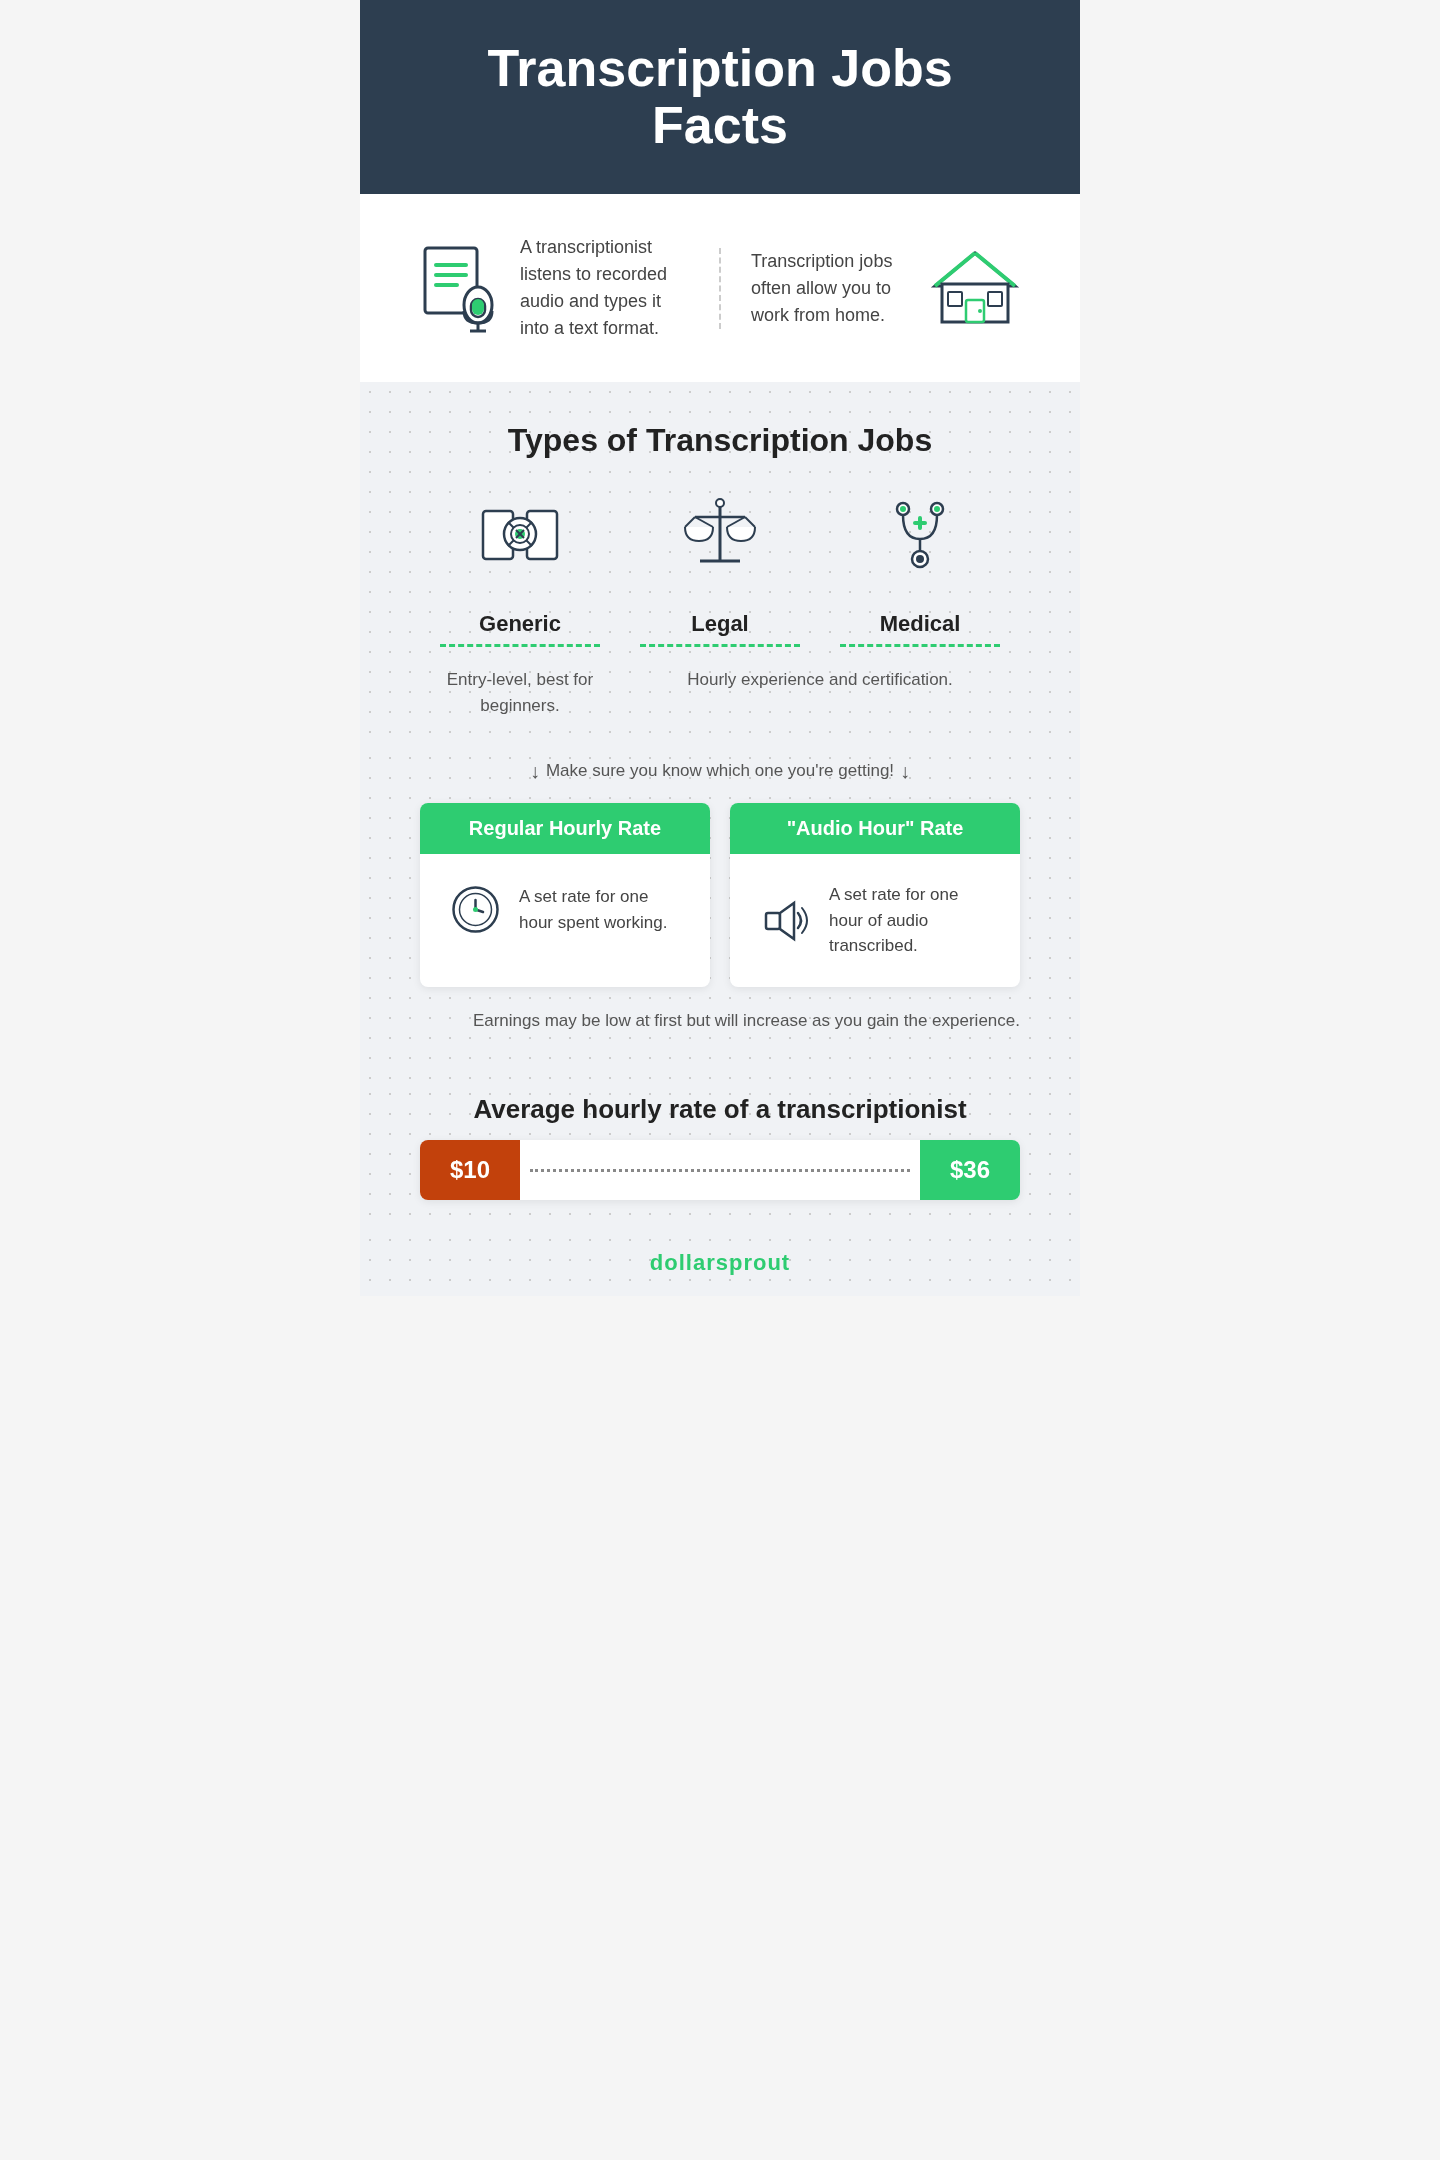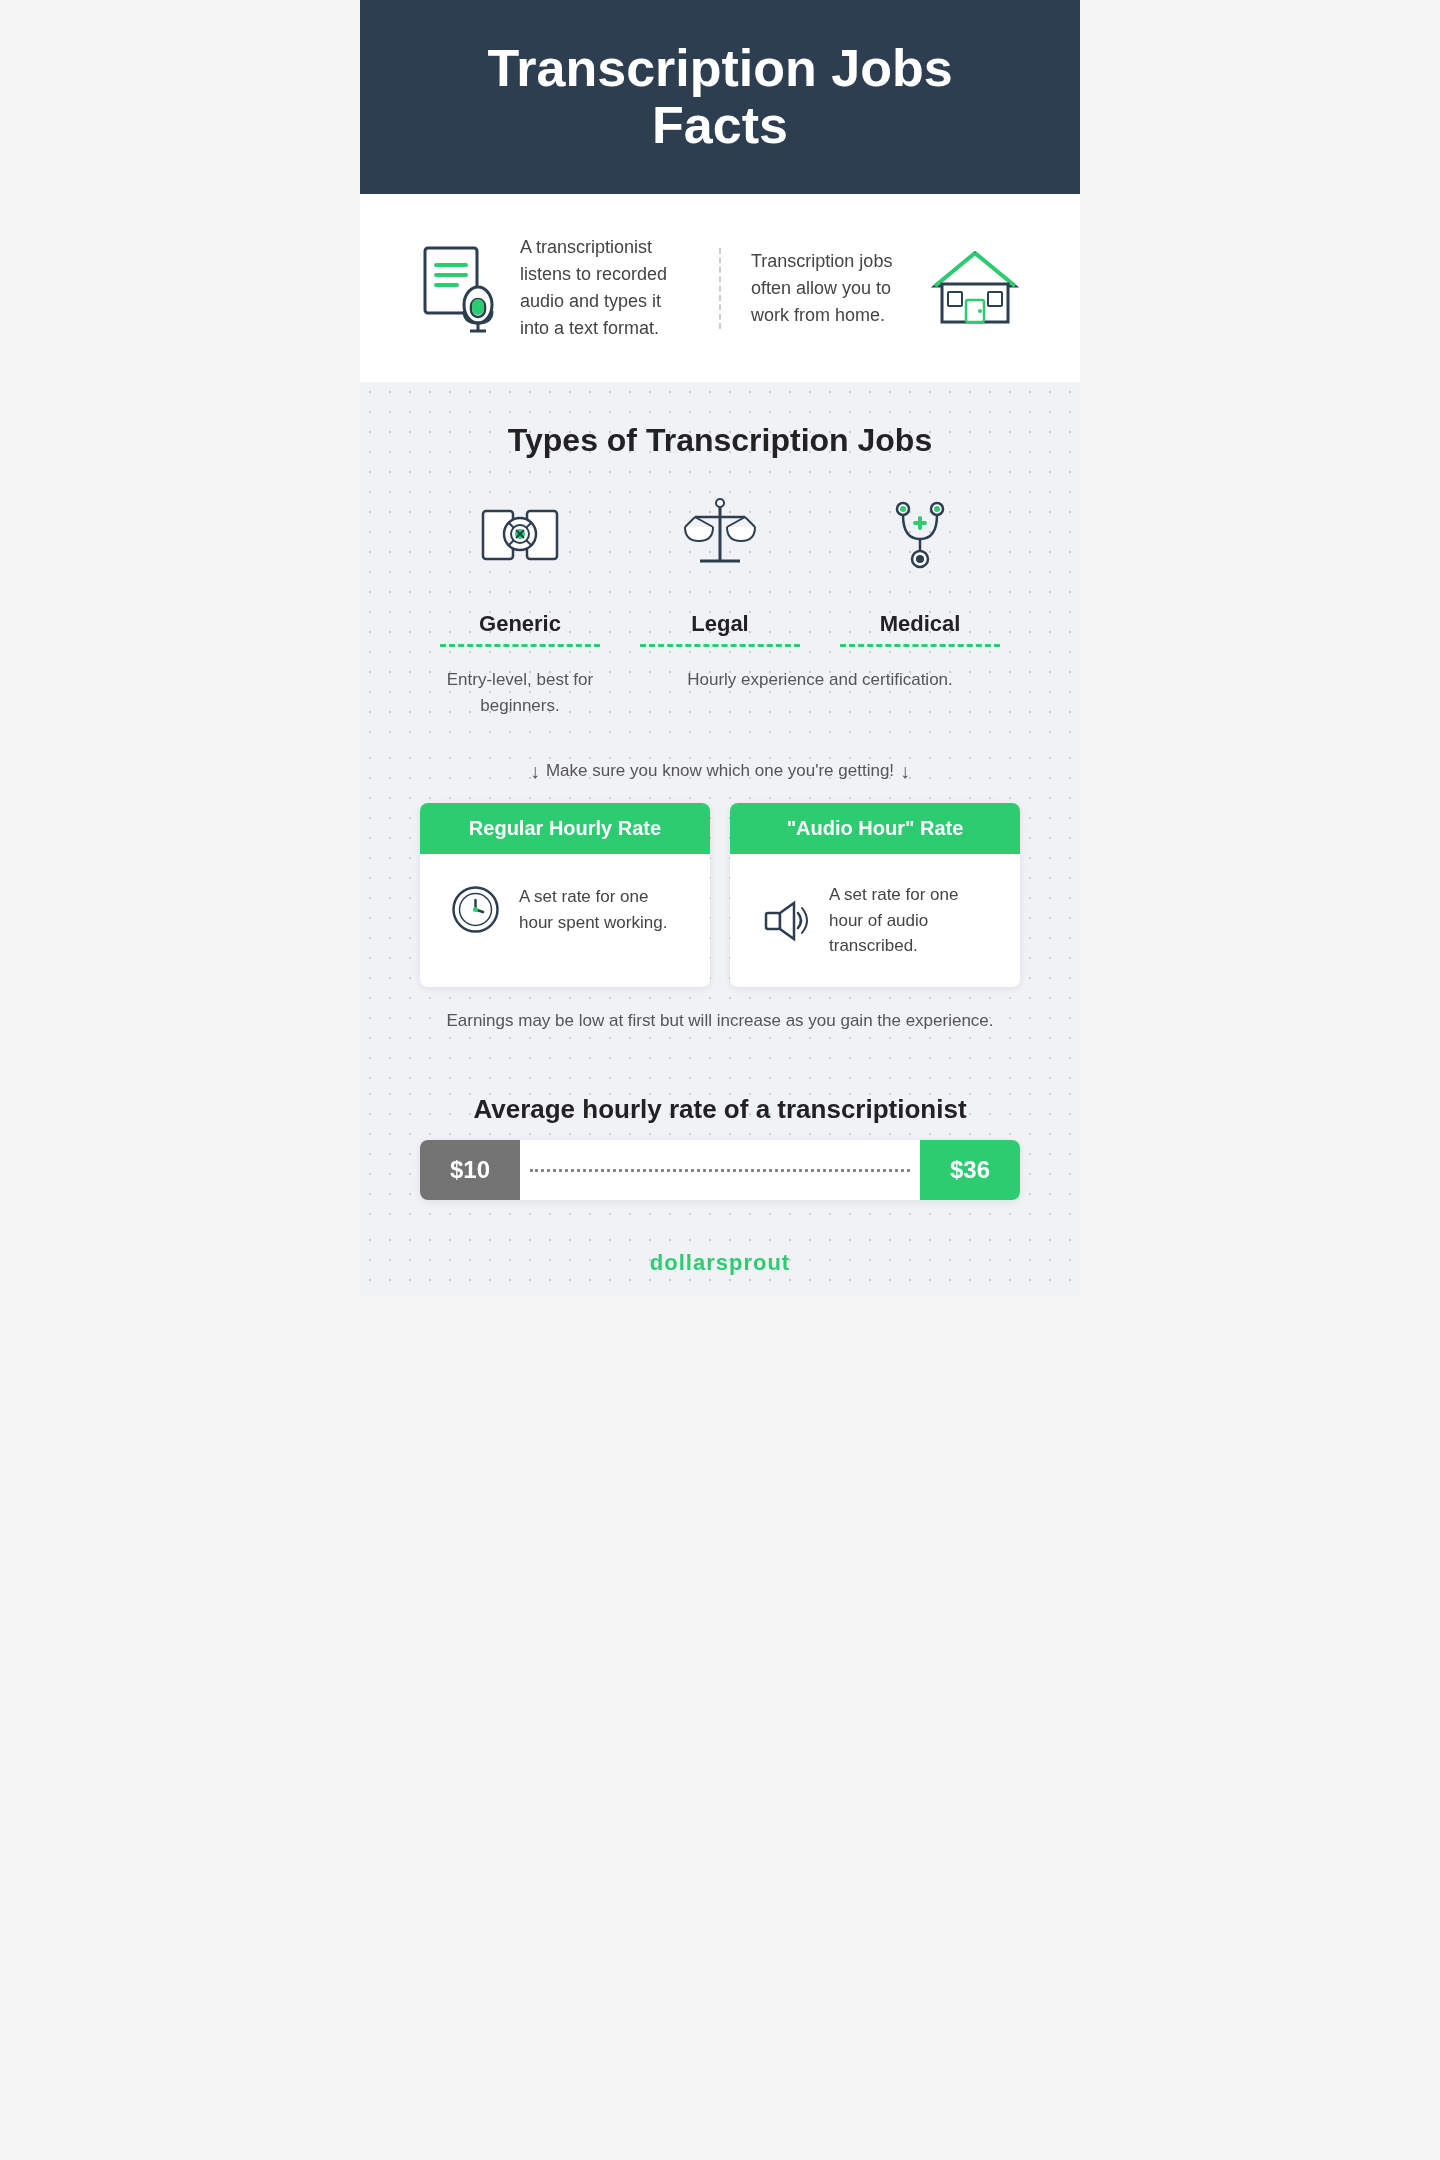--- a/index.html
+++ b/index.html
@@ -202,21 +202,21 @@
       height: 55px;
       flex-shrink: 0;
     }
     .card-text {
       font-size: 17px;
       color: #444;
       line-height: 1.5;
     }
 
     .earnings-note {
-      text-align: center;
+      text-align: right;
       font-size: 17px;
       color: #555;
       line-height: 1.6;
       margin: 20px 0;
     }
 
     
     .avg-section {
       background: #f0f2f5;
       padding: 0 60px 30px;
@@ -231,21 +231,21 @@
     .avg-bar {
       display: flex;
       align-items: center;
       background: #fff;
       border-radius: 8px;
       overflow: hidden;
       height: 60px;
       box-shadow: 0 2px 8px rgba(0,0,0,0.08);
     }
     .avg-bar-left {
-      background: #737373;
+      background: #c2410c;
       color: #fff;
       font-size: 24px;
       font-weight: 900;
       padding: 16px 24px;
       height: 100%;
       display: flex;
       align-items: center;
       min-width: 100px;
       justify-content: center;
     }

